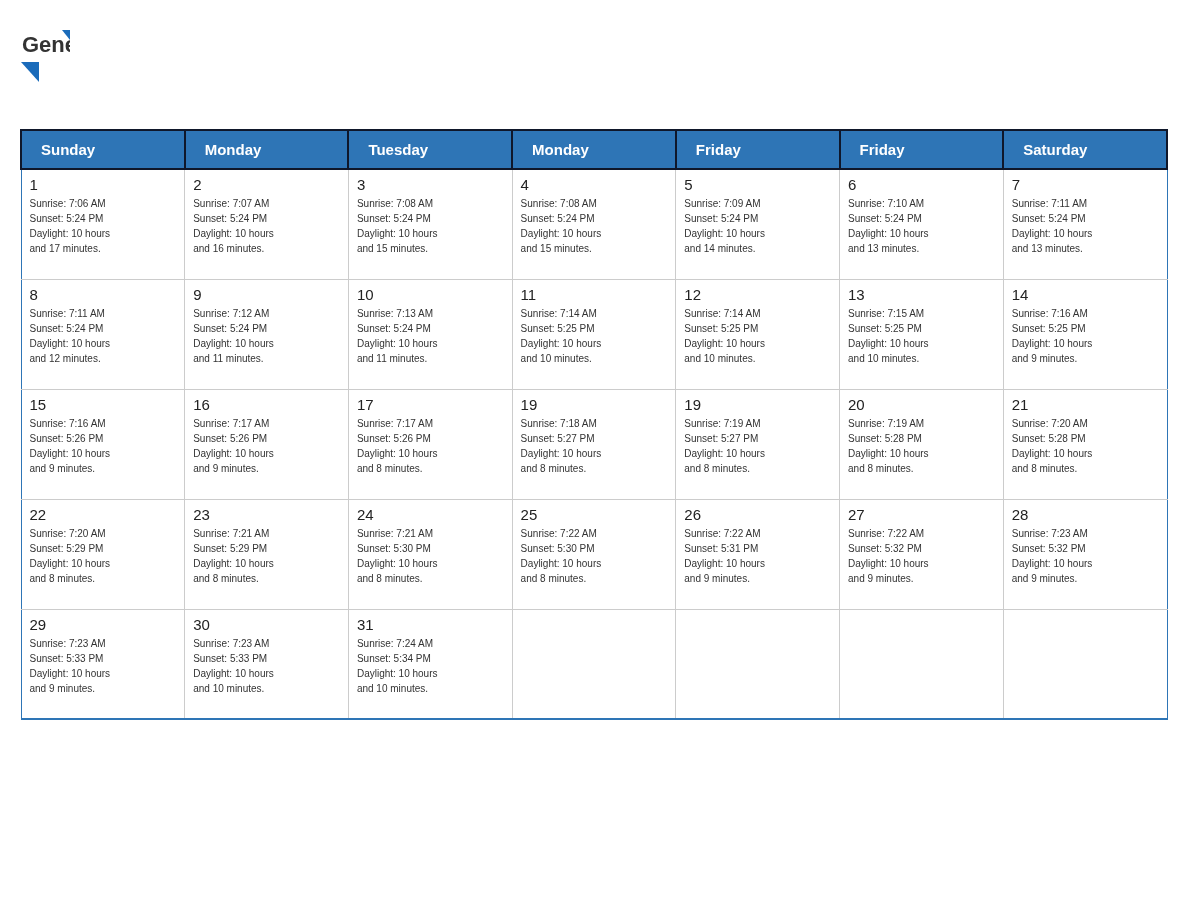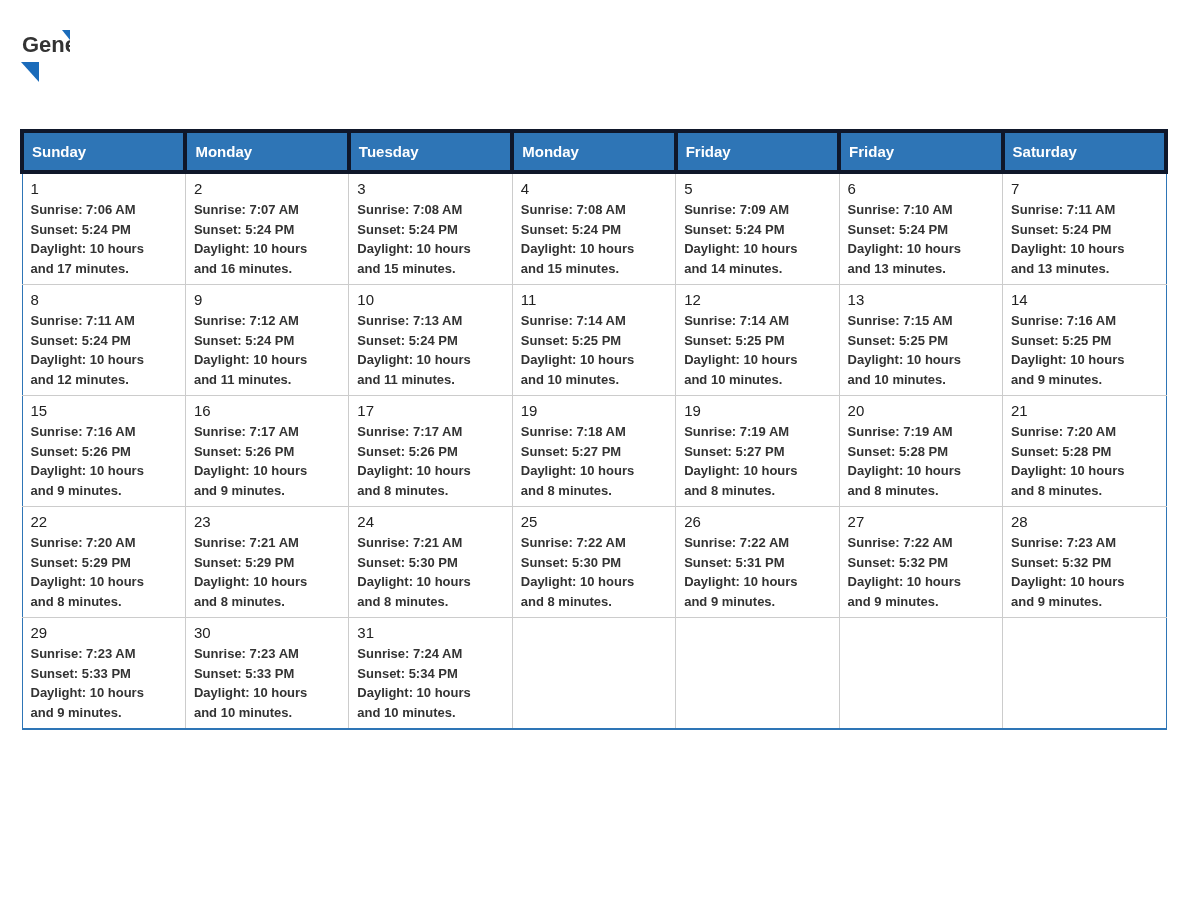--- a/index.html
+++ b/index.html
@@ -39,43 +39,42 @@
     table {
       width: 100%;
       border-collapse: collapse;
       table-layout: fixed;
     }
     thead tr th {
       background-color: #2e75b6;
       color: #fff;
       font-size: 15px;
       font-weight: bold;
-      padding: 10px 8px;
+      padding: 10px 19px;
       text-align: left;
-      border: 4px solid #0f172a;
+      border: 2px solid #0f172a;
     }
     tbody tr td {
       border: 1px solid #ccc;
       vertical-align: top;
       padding: 6px 8px;
       font-size: 12.5px;
       color: #222;
       height: 110px;
     }
     tbody tr td .day-number {
       font-size: 15px;
       font-weight: normal;
       display: block;
       margin-bottom: 3px;
     }
     tbody tr td .day-info {
-      font-size: 13px;
+      font-size: 10px;
       color: #333;
       line-height: 1.5;
-      font-weight: bold;
     }
     tbody tr:last-child td {
       border-bottom: 2px solid #2e75b6;
     }
     tbody tr td:first-child {
       border-left: 1px solid #2e75b6;
     }
     tbody tr td:last-child {
       border-right: 1px solid #2e75b6;
     }

